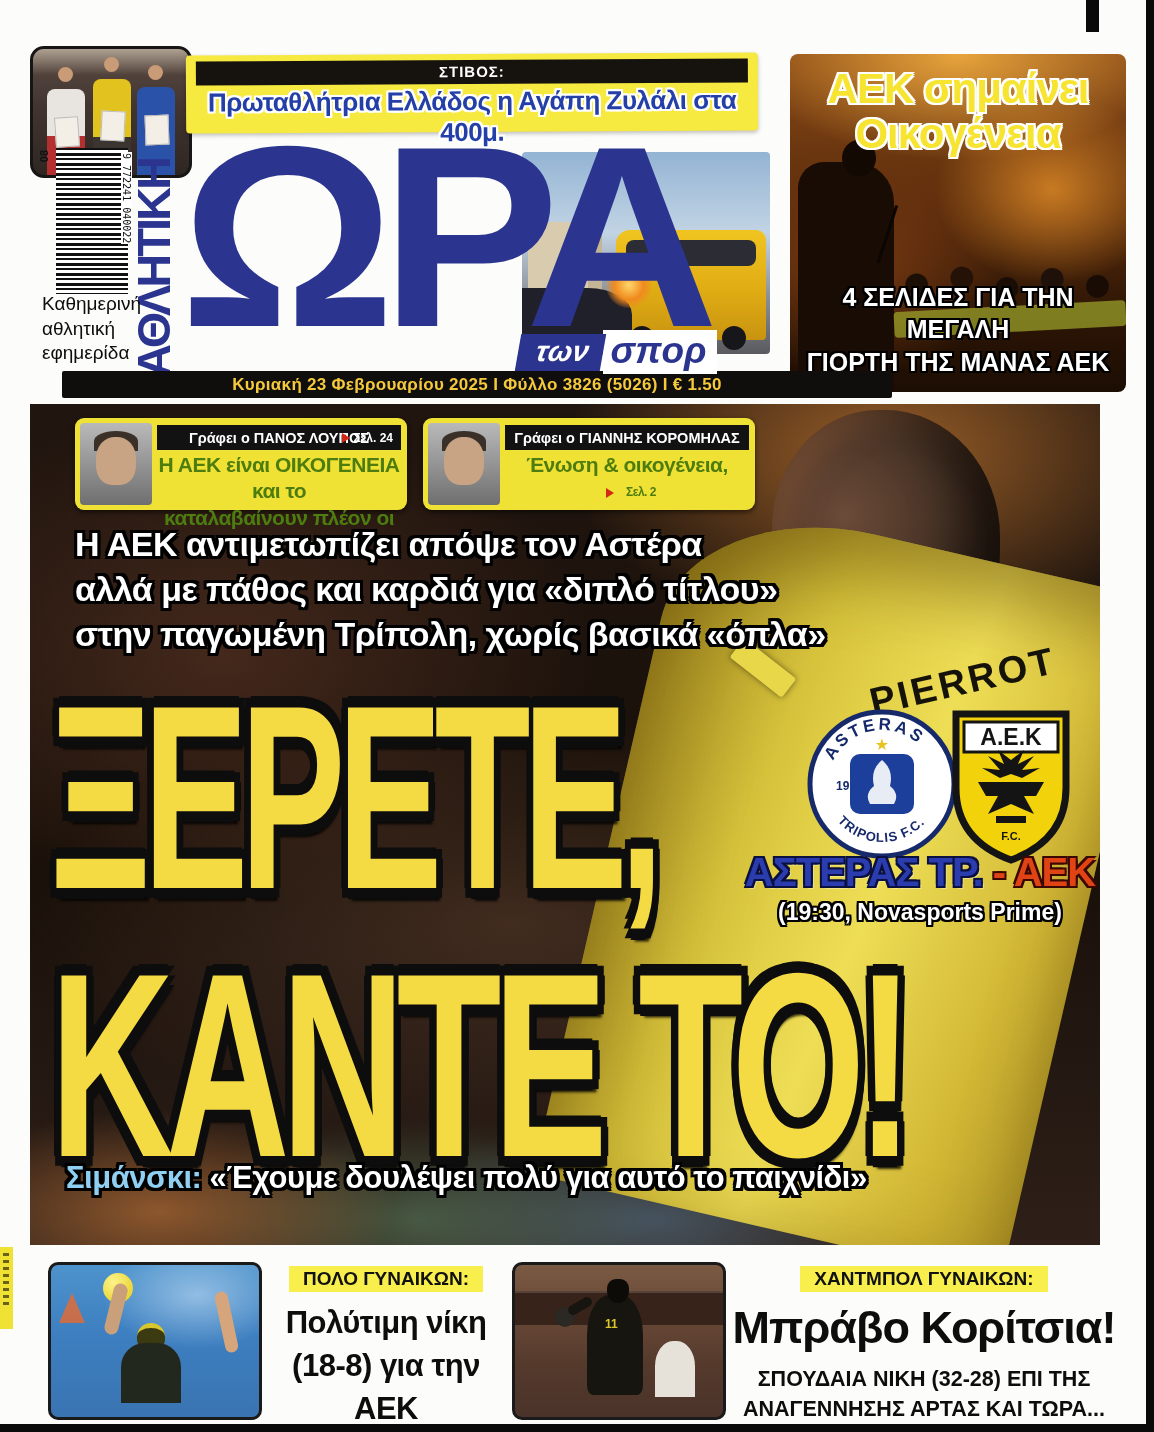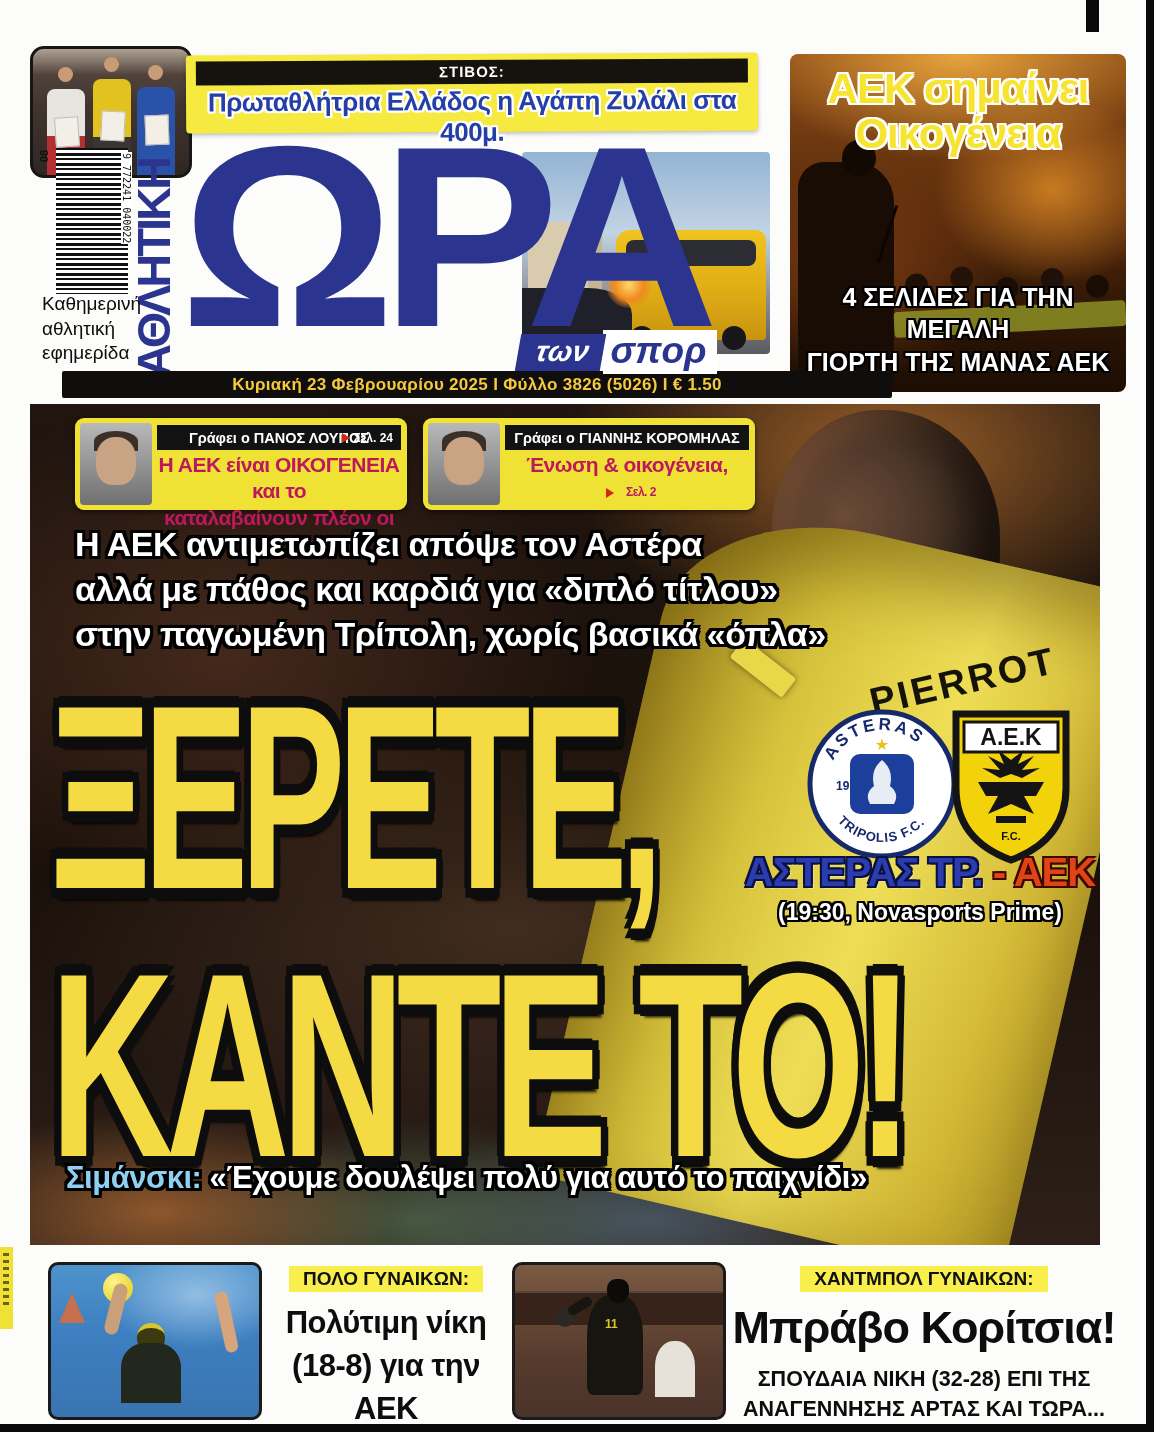--- a/index.html
+++ b/index.html
@@ -74,21 +74,21 @@
   .col-photo{position:absolute;left:5px;top:5px;width:72px;height:82px;border-radius:4px;overflow:hidden;
         background:linear-gradient(180deg,#b9b9b9 0%,#8d8d8d 60%,#6f6f6f 100%);}
   .col-face{position:absolute;left:16px;top:14px;width:40px;height:48px;border-radius:45% 45% 40% 40%;background:#c9a484;}
   .col-hair{position:absolute;left:14px;top:8px;width:44px;height:20px;border-radius:50% 50% 0 0;background:#3a3028;}
   .col-kicker{position:absolute;left:82px;top:7px;right:6px;height:25px;background:#121212;color:#fff;
         font-size:14.5px;font-weight:700;display:flex;align-items:center;justify-content:center;gap:6px;}
   .col-ref{position:absolute;right:8px;top:0;height:25px;display:flex;align-items:center;gap:3px;color:#fff;
         font-size:12px;font-weight:700;}
   .tri{width:0;height:0;border-top:5px solid transparent;border-bottom:5px solid transparent;border-left:8px solid #d42814;}
   .col-lines{position:absolute;left:80px;top:34px;right:4px;text-align:center;font-size:21px;font-weight:900;
-        line-height:1.25;color:#be185d;letter-spacing:-.5px;}
+        line-height:1.25;color:#4d7c0f;letter-spacing:-.5px;}
   .col-inline-ref{display:inline-flex;align-items:center;gap:12px;font-size:12px;vertical-align:middle;margin-left:8px;}
   .deck{left:45px;top:118px;font-size:34px;font-weight:900;color:#fff;line-height:1.32;letter-spacing:-.5px;}
   .bigline{left:20px;font-weight:900;color:#f4da43;font-size:162px;letter-spacing:-8px;white-space:nowrap;
         transform:scale(.97,1.62);transform-origin:top left;line-height:1;}
   .match{left:700px;top:446px;width:380px;text-align:center;}
   .match-teams{font-size:40px;font-weight:900;letter-spacing:-1px;}
   .mt-home{color:#2a3cae;text-shadow:-2px -2px 0 #0a1040,2px -2px 0 #0a1040,-2px 2px 0 #0a1040,2px 2px 0 #0a1040,3px 3px 0 rgba(255,255,255,.35);}
   .mt-away{color:#e04414;text-shadow:-2px -2px 0 #3a0800,2px -2px 0 #3a0800,-2px 2px 0 #3a0800,2px 2px 0 #3a0800;}
   .match-info{margin-top:4px;font-size:23px;font-weight:900;color:#fff;}
   .quote{left:36px;top:756px;font-size:31px;font-weight:900;letter-spacing:-.5px;}

